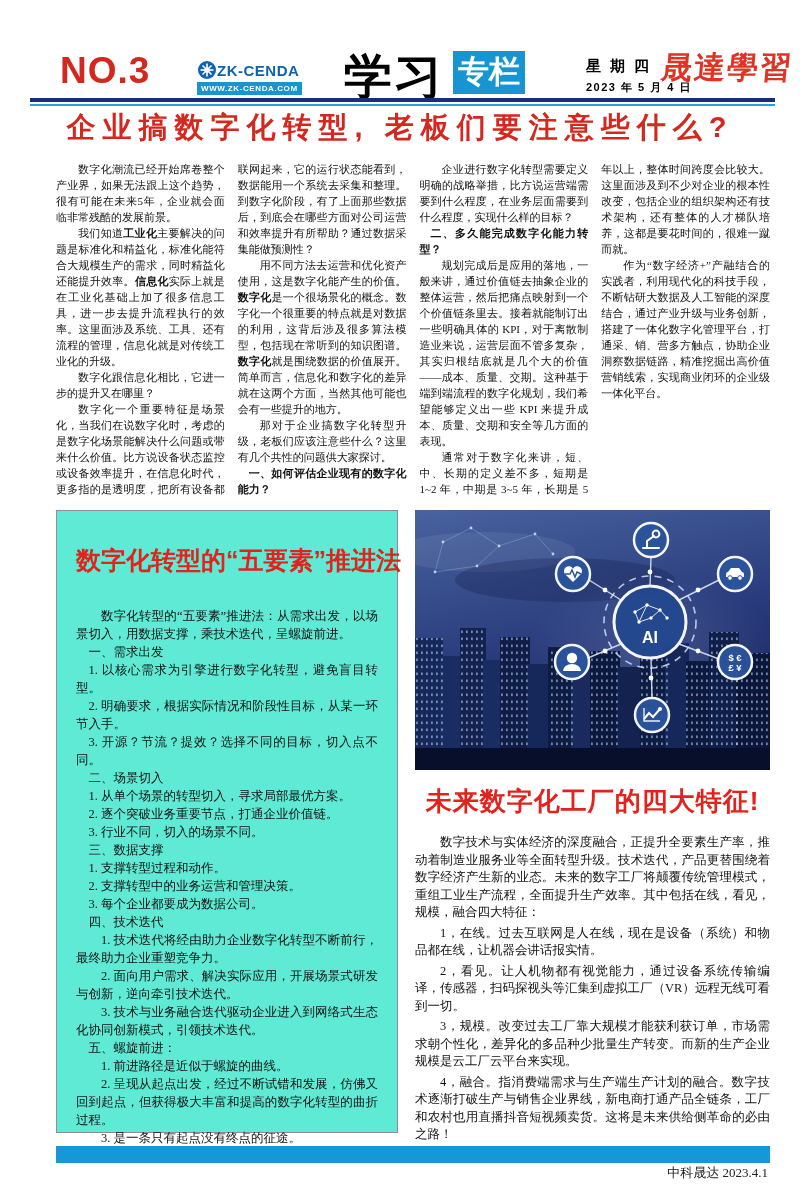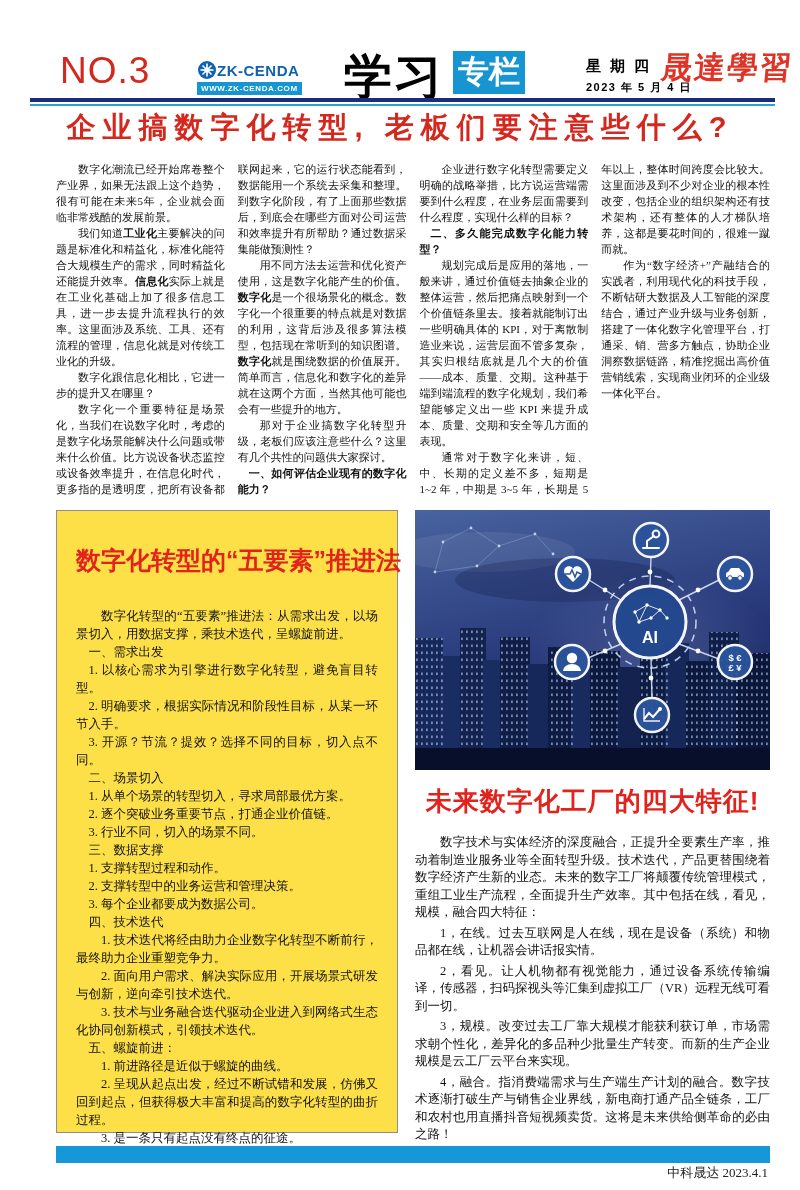--- a/index.html
+++ b/index.html
@@ -1,21 +1,21 @@
 <!DOCTYPE html>
 <html><head>
 <meta charset="utf-8">
 <style>
   html,body{margin:0;padding:0;background:#fff}
   .page{position:relative;width:800px;height:1190px;background:#fff;overflow:hidden;
         font-family:"Liberation Serif","DejaVu Serif",serif;color:#111}
 
   
   .issue{position:absolute;left:60px;top:50px;font-family:"Liberation Sans","DejaVu Sans",sans-serif;
-         font-weight:normal;font-size:37px;color:#d4281f;letter-spacing:1px}
+         font-weight:bold;font-size:37px;color:#d4281f;letter-spacing:1px}
   .logo-block{position:absolute;left:197px;top:60px}
   .logo-row{display:flex;align-items:center;}
   .logo-text{font-family:"Liberation Sans",sans-serif;font-weight:bold;font-size:15px;color:#0f62ad;letter-spacing:.5px}
   .logo-url{margin-top:2px;background:#1795d3;color:#fff;font-family:"Liberation Sans",sans-serif;
             font-weight:bold;font-size:8px;padding:2px 4px;text-align:center;letter-spacing:.6px}
   .column-title{position:absolute;left:344px;top:51px;display:flex;align-items:flex-start;gap:9px}
   .ct-black{font-family:"Liberation Sans",sans-serif;font-weight:bold;font-size:48px;color:#000;letter-spacing:2px;line-height:1.1}
   .ct-boxed{background:#1795d3;color:#fff;font-family:"Liberation Sans",sans-serif;font-weight:bold;
             font-size:31px;padding:5px 5px;line-height:1.05}
   .date-block{position:absolute;left:586px;top:57px;color:#000;font-family:"Liberation Sans",sans-serif}
@@ -36,21 +36,21 @@
                    column-count:4;column-gap:13px;column-fill:auto;
                    font-size:11px;line-height:16px;text-align:justify}
   .article-columns p,.box-body p,.right-body p{margin:0}
   p.ind2{text-indent:2em}
   p.ind1{text-indent:1em}
   p.hd{font-weight:bold}
   .right-body p{margin-bottom:3px}
 
   
   .box{position:absolute;left:56px;top:510px;width:342px;height:623px;border:1px solid #8e8e8e;
-       box-sizing:border-box;padding:0 19px;background:#fde047}
+       box-sizing:border-box;padding:0 19px;background:#5eead4}
   .box-title{margin:33px 0 0;text-align:center;font-family:"Liberation Sans",sans-serif;
              font-weight:bold;font-size:25px;color:#e2231d;white-space:nowrap}
   .box-body{margin-top:30px;font-size:12.5px;line-height:18px;text-align:justify}
 
   
   .right-col{position:absolute;left:415px;top:510px;width:355px}
   .city{margin:0;width:355px;height:260px;line-height:0}
   .right-headline{margin:14px 0 0;text-align:center;font-family:"Liberation Sans",sans-serif;
                   font-weight:bold;font-size:26px;color:#e2231d;letter-spacing:1px;white-space:nowrap}
   .right-body{margin-top:15px;font-size:12.5px;line-height:17.5px;text-align:justify}

